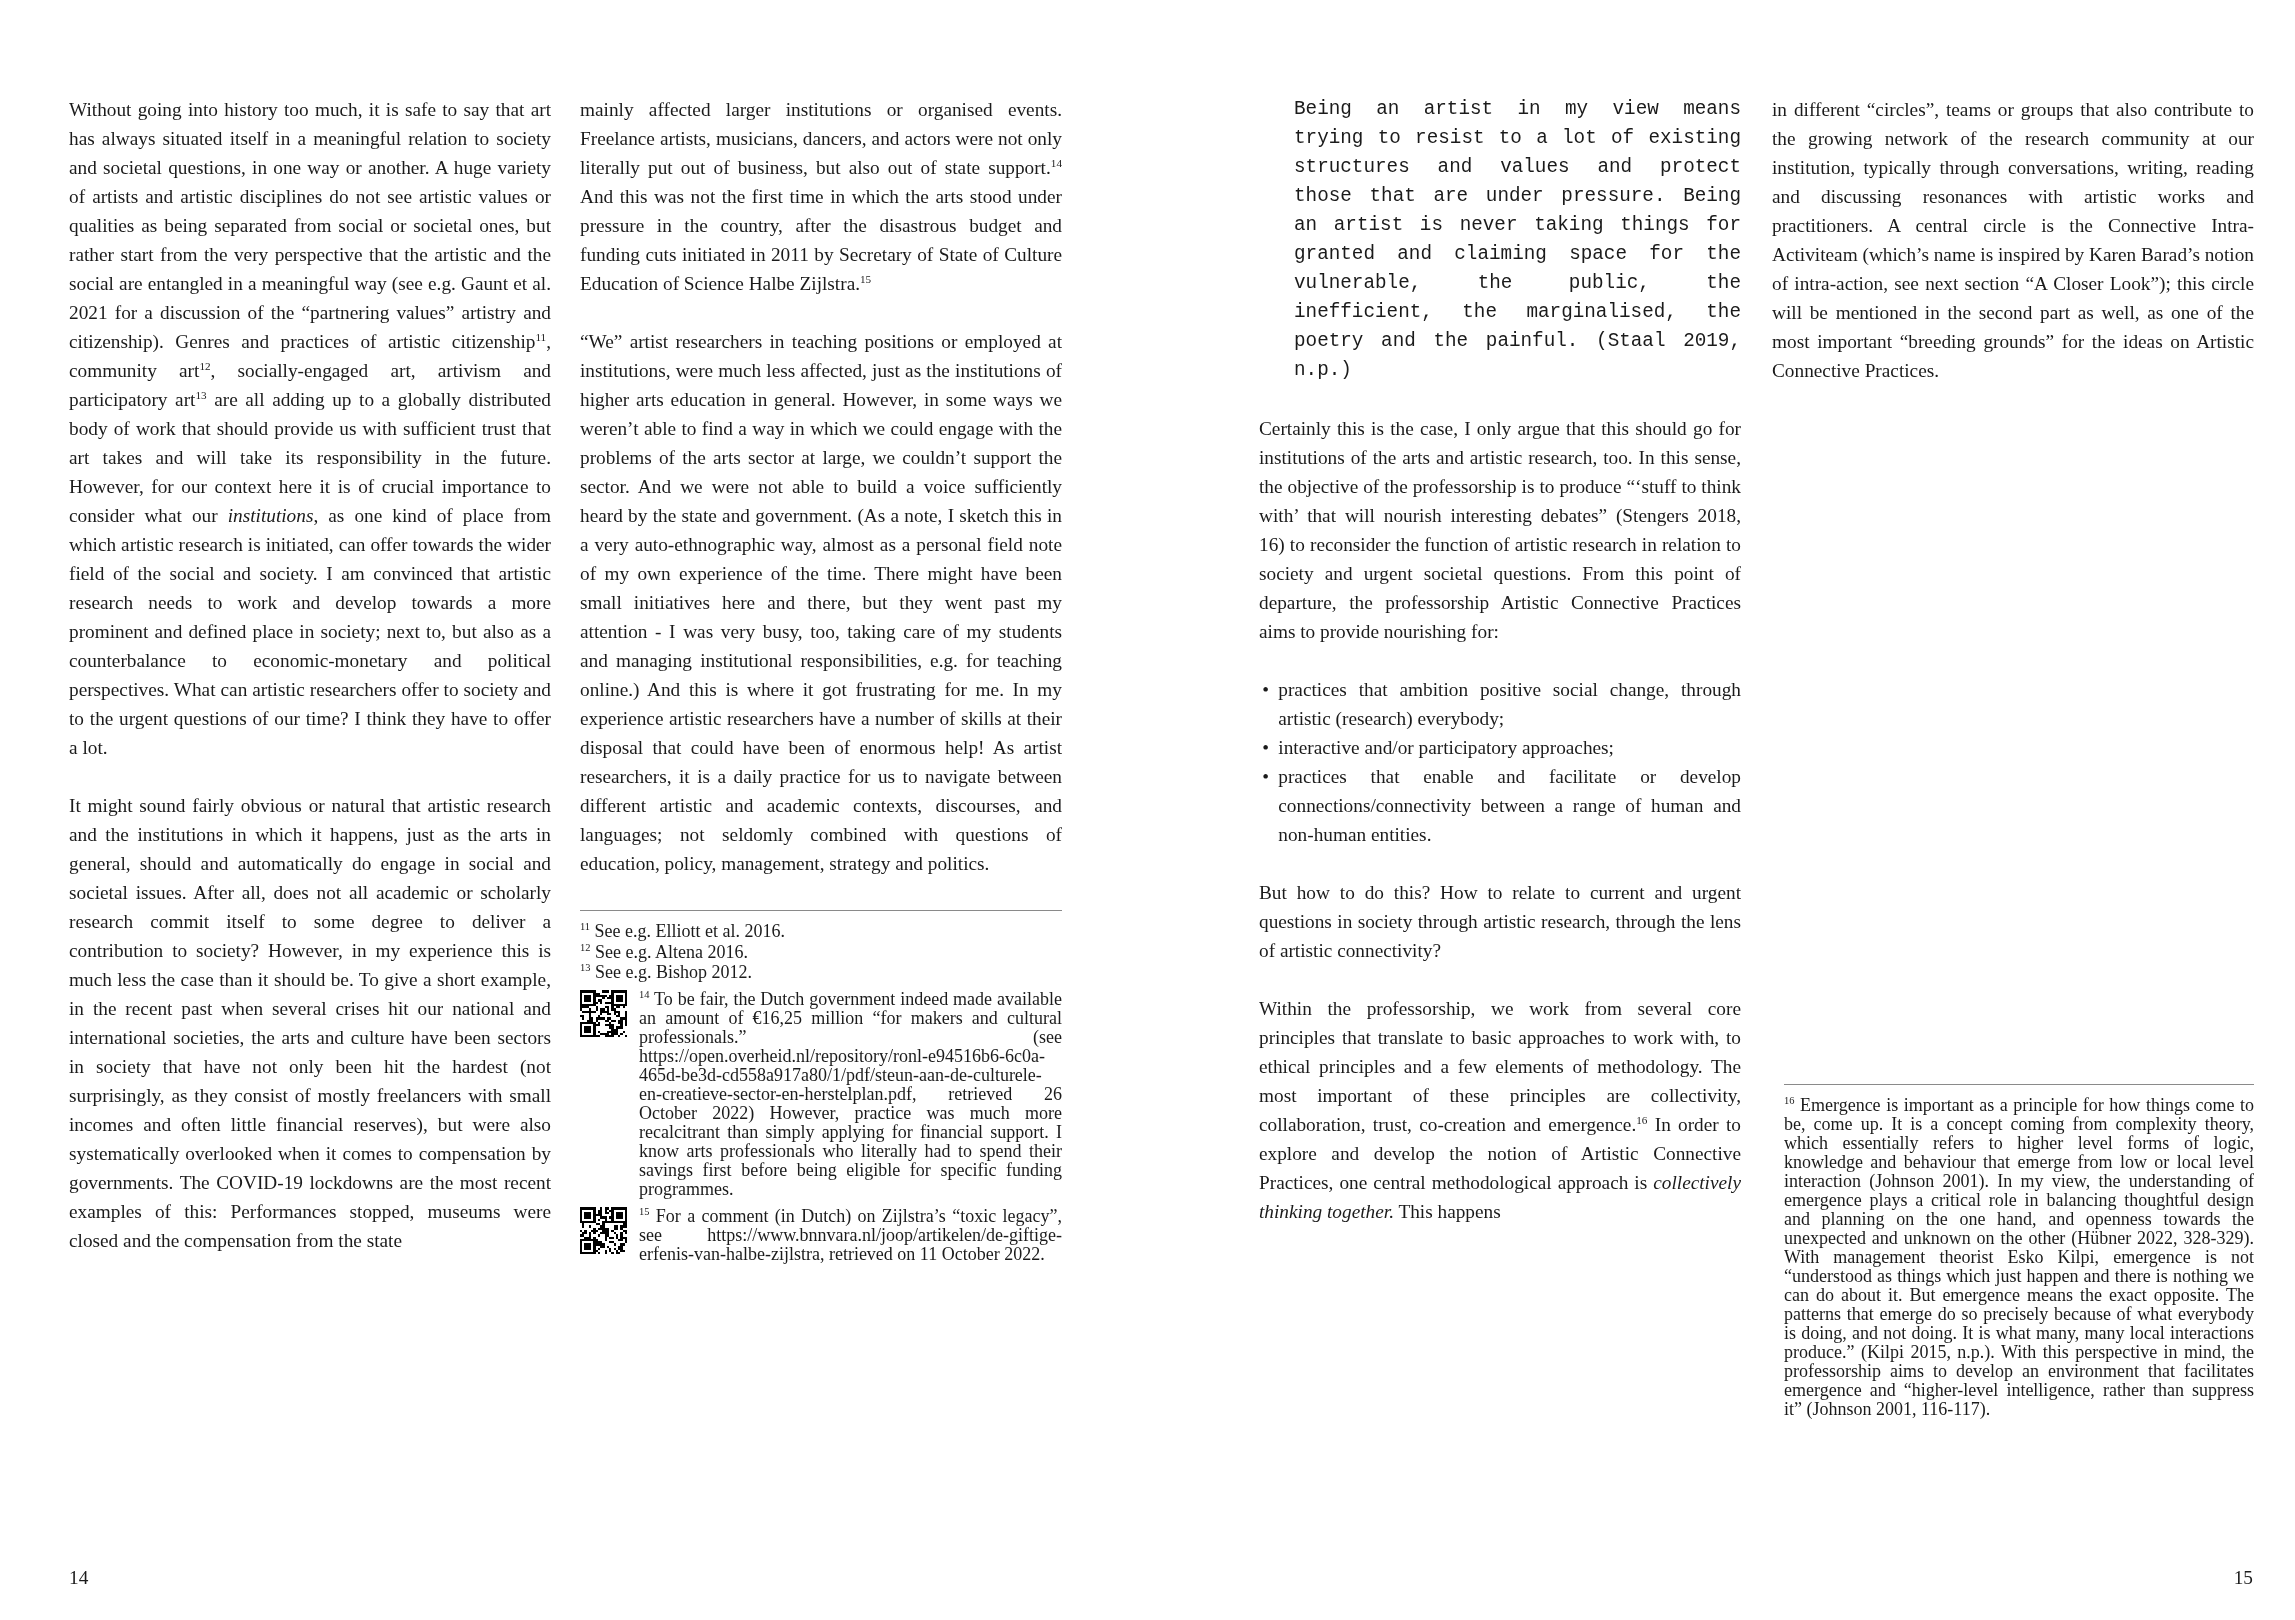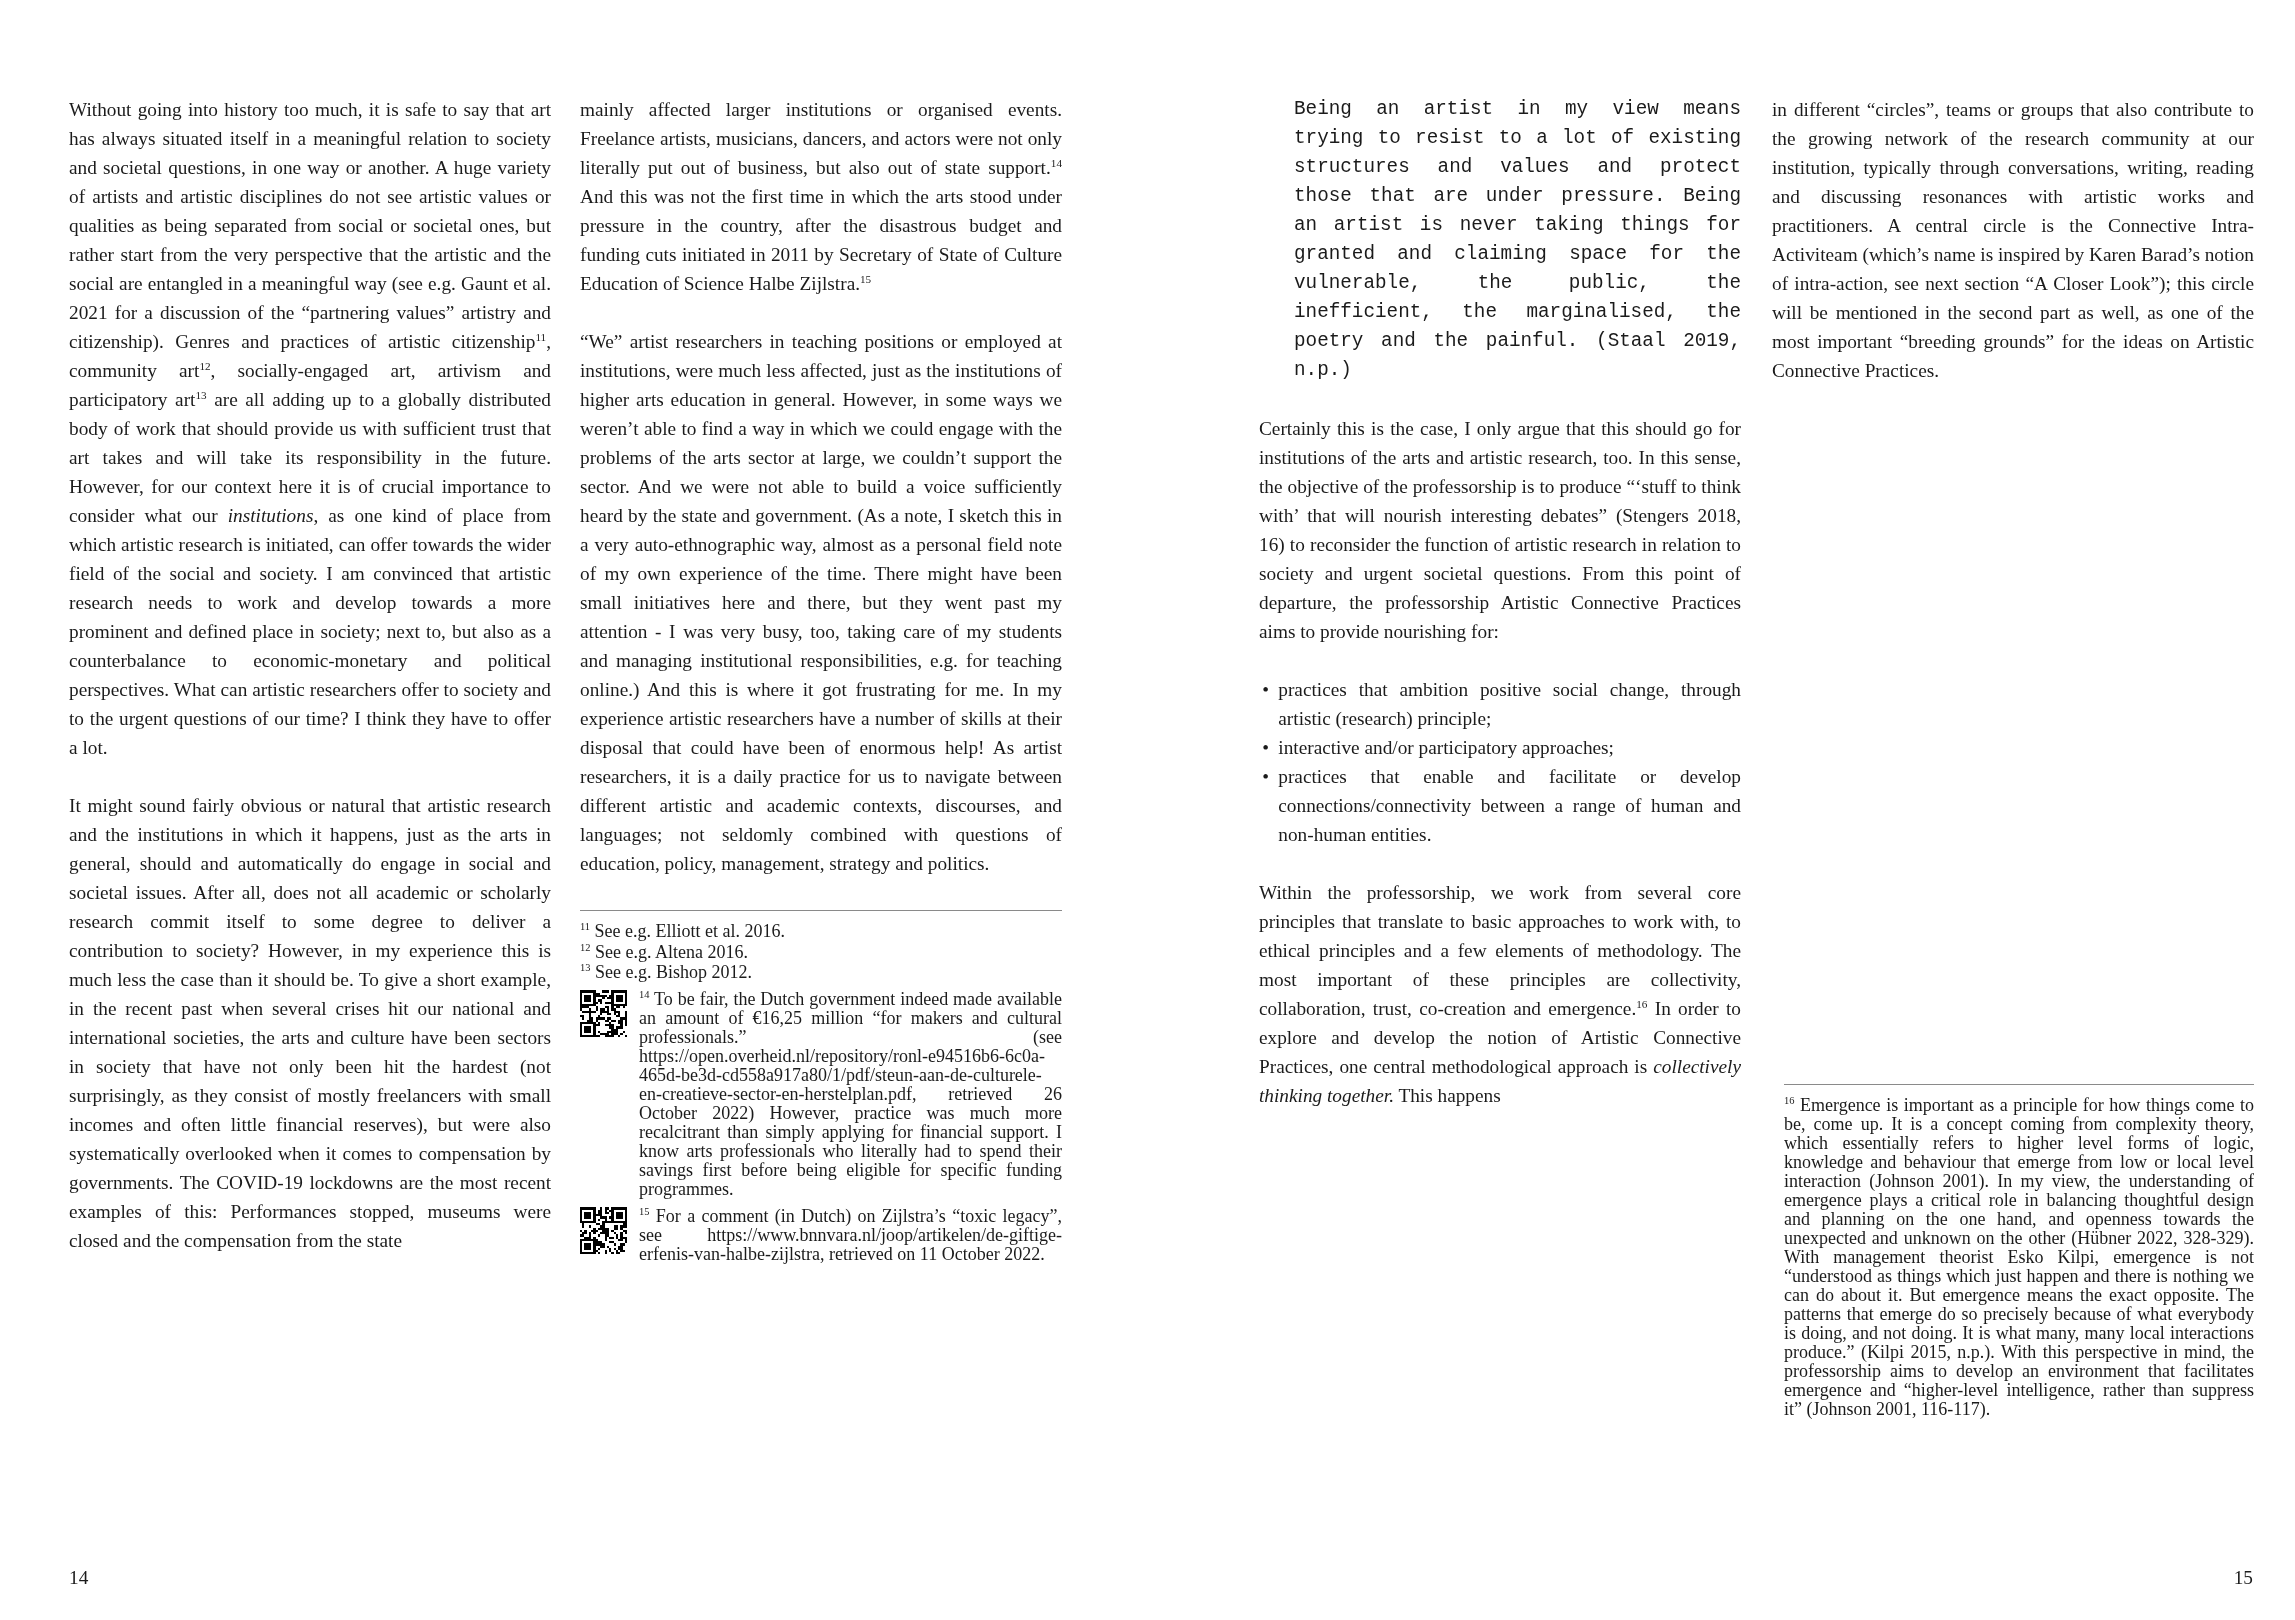--- a/index.html
+++ b/index.html
@@ -979,24 +979,25 @@
           </div>
           <p class="footnote"><sup>15</sup> For a comment (in Dutch) on Zijlstra’s “toxic legacy”, see https://www.bnnvara.nl/joop/artikelen/de-giftige-erfenis-van-halbe-zijlstra, retrieved on 11 October 2022.</p>
         </div>
       </div>
   </div>
 
   <div class="col" id="col3">
       <p class="quote">Being an artist in my view means trying to resist to a lot of existing structures and values and protect those that are under pressure. Being an artist is never taking things for granted and claiming space for the vulnerable, the public, the inefficient, the marginalised, the poetry and the painful. (Staal 2019, n.p.)</p>
       <p class="para">Certainly this is the case, I only argue that this should go for institutions of the arts and artistic research, too. In this sense, the objective of the professorship is to produce “‘stuff to think with’ that will nourish interesting debates” (Stengers 2018, 16) to reconsider the function of artistic research in relation to society and urgent societal questions. From this point of departure, the professorship Artistic Connective Practices aims to provide nourishing for:</p>
       <ul class="bullets">
-        <li>practices that ambition positive social change, through artistic (research) principle;</li>
+        <li>practices that ambition positive social change, through artistic (research) everybody;</li>
         <li>interactive and/or participatory approaches;</li>
         <li>practices that enable and facilitate or develop connections/connectivity between a range of human and non-human entities.</li>
       </ul>
+      <p class="para">But how to do this? How to relate to current and urgent questions in society through artistic research, through the lens of artistic connectivity?</p>
       <p class="para">Within the professorship, we work from several core principles that translate to basic approaches to work with, to ethical principles and a few elements of methodology. The most important of these principles are collectivity, collaboration, trust, co-creation and emergence.<sup>16</sup> In order to explore and develop the notion of Artistic Connective Practices, one central methodological approach is <i>collectively thinking together.</i> This happens</p>
     </div>
 
   <div class="col" id="col4">
     <div>
         <p class="para">in different “circles”, teams or groups that also contribute to the growing network of the research community at our institution, typically through conversations, writing, reading and discussing resonances with artistic works and practitioners. A central circle is the Connective Intra-Activiteam (which’s name is inspired by Karen Barad’s notion of intra-action, see next section “A Closer Look”); this circle will be mentioned in the second part as well, as one of the most important “breeding grounds” for the ideas on Artistic Connective Practices.</p>
       </div>
     <div class="fnblock abs">
         <div class="fnrule"></div>
         <p class="footnote"><sup>16</sup> Emergence is important as a principle for how things come to be, come up. It is a concept coming from complexity theory, which essentially refers to higher level forms of logic, knowledge and behaviour that emerge from low or local level interaction (Johnson 2001). In my view, the understanding of emergence plays a critical role in balancing thoughtful design and planning on the one hand, and openness towards the unexpected and unknown on the other (Hübner 2022, 328-329). With management theorist Esko Kilpi, emergence is not “understood as things which just happen and there is nothing we can do about it. But emergence means the exact opposite. The patterns that emerge do so precisely because of what everybody is doing, and not doing. It is what many, many local interactions produce.” (Kilpi 2015, n.p.). With this perspective in mind, the professorship aims to develop an environment that facilitates emergence and “higher-level intelligence, rather than suppress it” (Johnson 2001, 116-117).</p>

